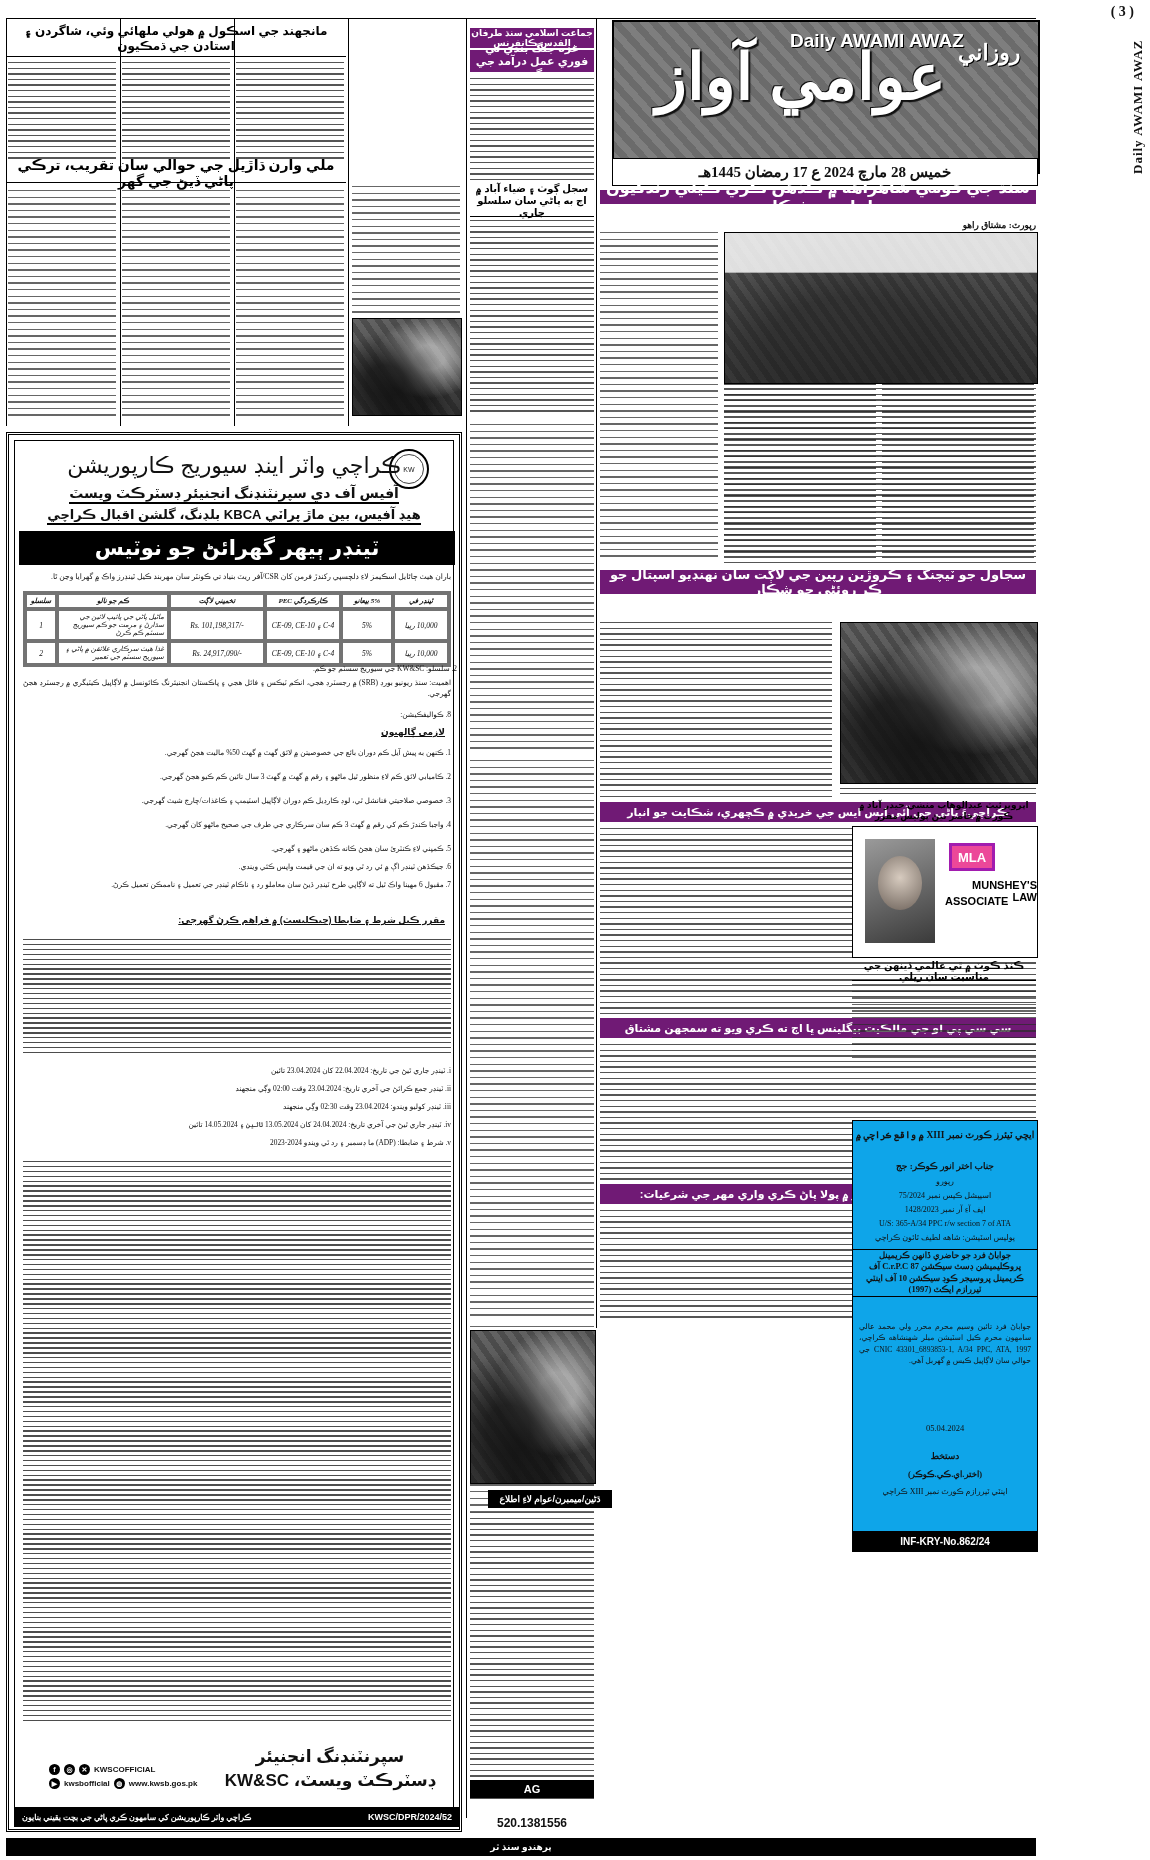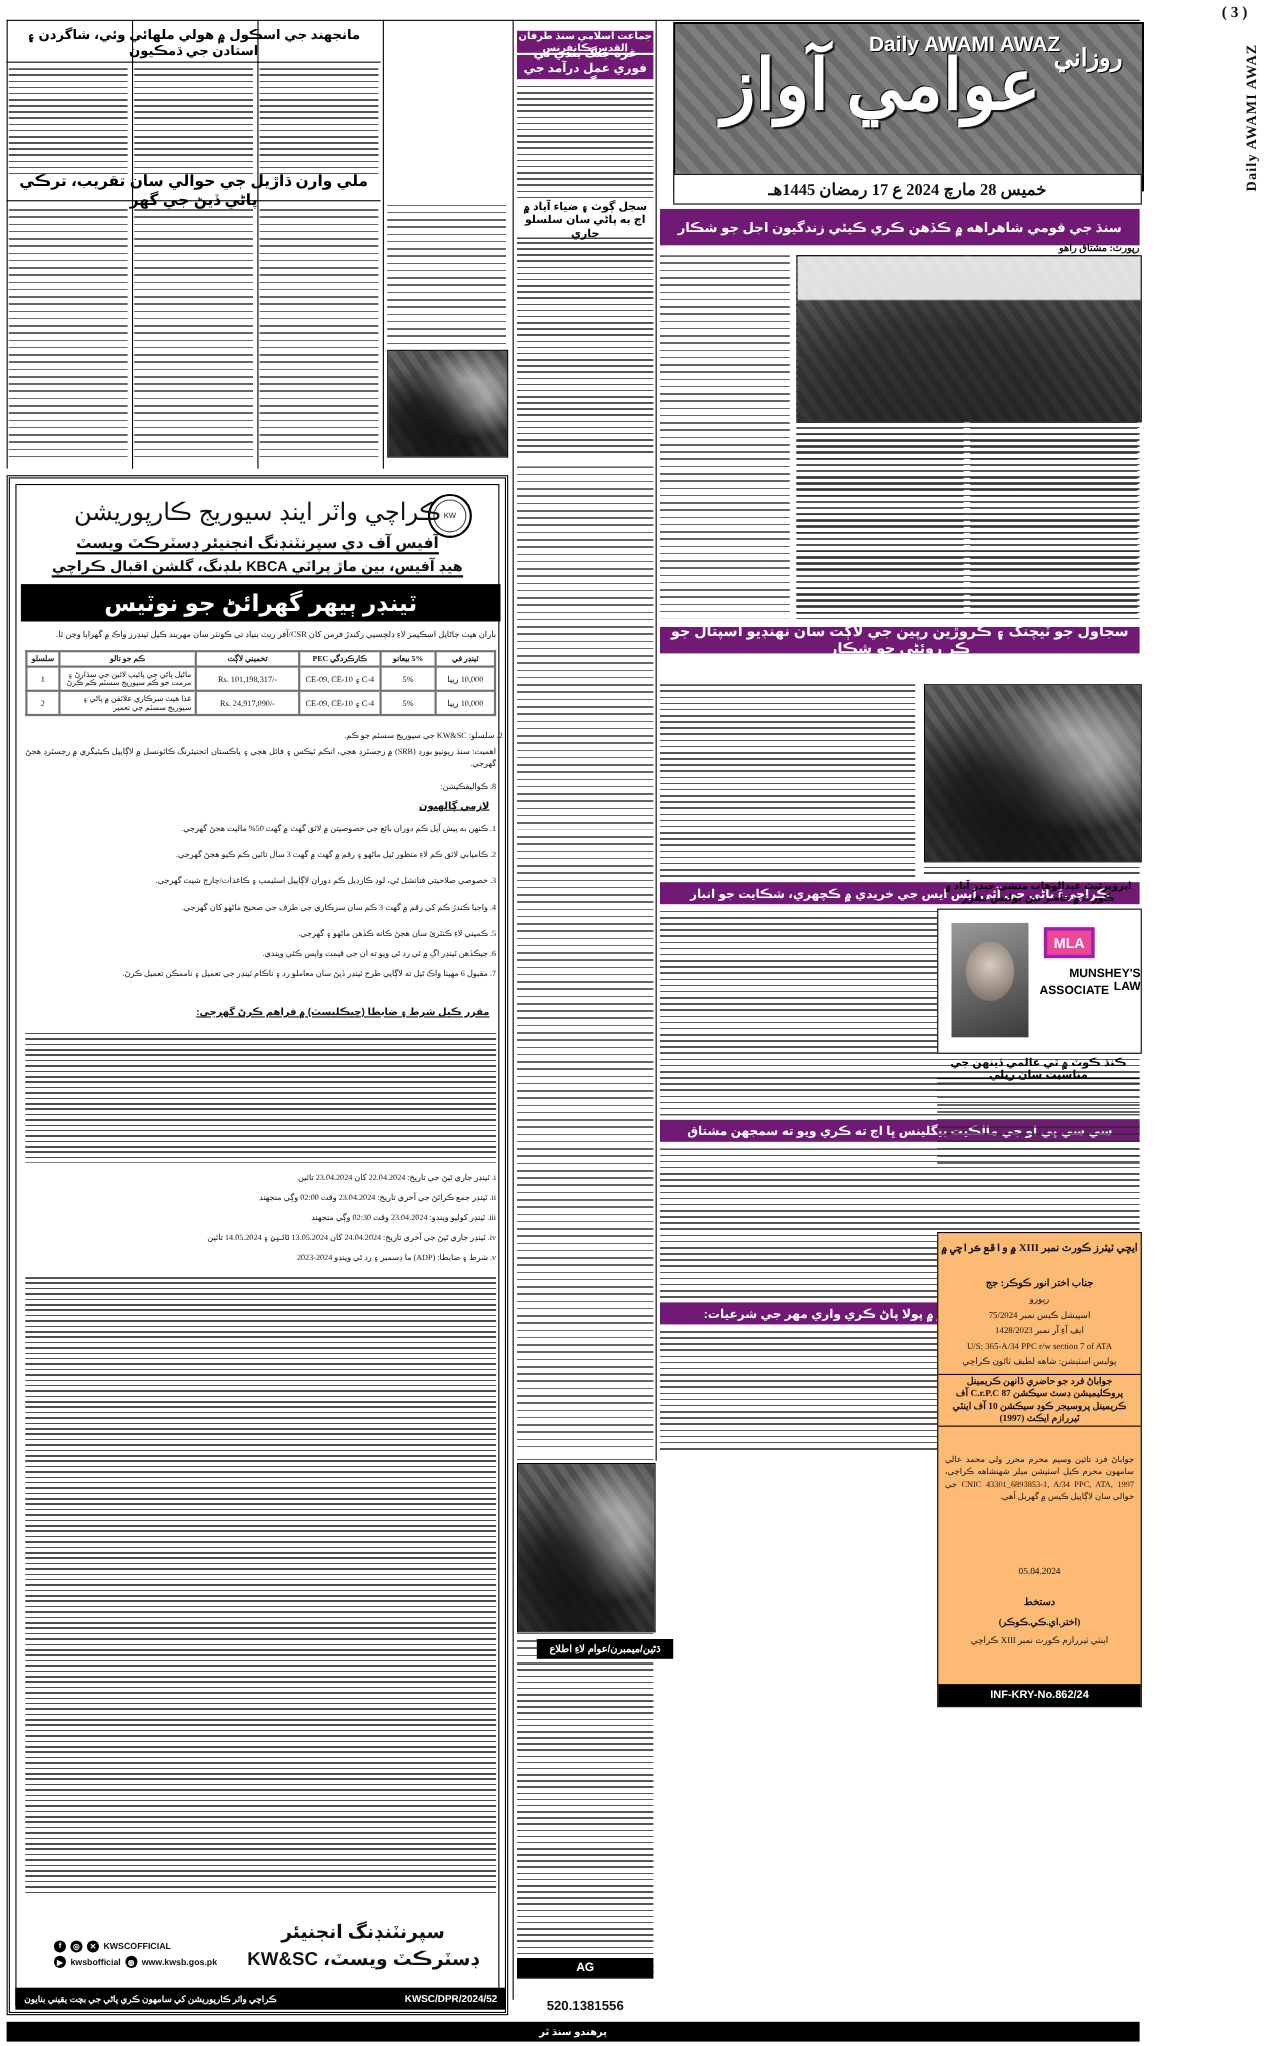--- a/index.html
+++ b/index.html
@@ -120,21 +120,21 @@
     background:#fff;display:flex;align-items:center;justify-content:center;
     font-size:7px;font-family:"Liberation Sans",sans-serif;color:#222;
   }
   #t-logo::after{content:"";position:absolute;inset:3px;border:1px solid #444;border-radius:50%;}
 
   table.t-table{
     position:absolute;border-collapse:collapse;direction:rtl;
     font-family:"Liberation Serif","DejaVu Serif",serif;font-size:7.5px;
   }
   table.t-table td,table.t-table th{
-    border:2px solid #737373;padding:2px 3px;text-align:center;vertical-align:middle;
+    border:4px solid #737373;padding:2px 3px;text-align:center;vertical-align:middle;font-style:italic;
   }
   table.t-table th{font-weight:bold;font-size:7px;}
   .num{font-family:"Liberation Serif","DejaVu Serif",serif;direction:ltr;}
 
   .t-para{
     position:absolute;direction:rtl;text-align:justify;
     font-family:"Liberation Serif","DejaVu Serif",serif;font-size:7.5px;line-height:1.55;
   }
   .t-head-s{
     position:absolute;direction:rtl;font-weight:bold;
@@ -178,21 +178,21 @@
     position:absolute;background:#ec4899;color:#fff;font-weight:bold;
     font-family:"Liberation Sans","DejaVu Sans",sans-serif;
     display:flex;align-items:center;justify-content:center;border:3px solid #a21caf;
   }
   .mla-text{
     position:absolute;font-family:"Liberation Sans","DejaVu Sans",sans-serif;
     font-weight:bold;color:#000;
   }
 
   
-  #court-ad{position:absolute;border:1px solid #000;background:#fdba74;}
+  #court-ad{position:absolute;border:1px solid #000;background:#0ea5e9;}
   .c-line{position:absolute;direction:rtl;text-align:center;width:100%;
     font-family:"Liberation Serif","DejaVu Serif",serif;}
   .c-bold{font-weight:bold;}
   #court-ref{
     position:absolute;background:#000;color:#fff;
     font-family:"Liberation Sans","DejaVu Sans",sans-serif;font-weight:bold;
     display:flex;align-items:center;justify-content:center;
   }
 
   .mini-head{
@@ -223,21 +223,21 @@
   <div id="page-number" style="right:16px;top:4px;font-size:14px;">( 3 )</div>
   <div id="spine-label" style="right:4px;top:40px;height:180px;font-size:13px;">Daily AWAMI AWAZ</div>
 
   <div id="masthead-box" style="left:612px;top:20px;width:424px;height:150px;"></div>
   <div id="masthead-en" style="left:790px;top:30px;font-size:19px;">Daily AWAMI AWAZ</div>
   <div id="masthead-ur" style="left:636px;top:46px;width:330px;text-align:center;font-size:64px;line-height:1;">عوامي آواز</div>
   <div id="masthead-roznai" style="left:958px;top:40px;font-size:22px;">روزاني</div>
 
   <div id="dateline" style="left:612px;top:158px;width:424px;height:26px;font-size:15px;">خميس 28 مارچ 2024 ع 17 رمضان 1445هـ</div>
 
-  <div class="hd black" style="left:600px;top:190px;width:436px;height:33px;font-size:12px;">سنڌ جي قومي شاهراهه ۾ ڪڏهن ڪري ڪيئي زندگيون اجل جو شڪار</div>
+  <div class="hd black" style="left:600px;top:190px;width:436px;height:14px;font-size:16px;">سنڌ جي قومي شاهراهه ۾ ڪڏهن ڪري ڪيئي زندگيون اجل جو شڪار</div>
   <div class="byline" style="left:600px;top:220px;width:436px;text-align:right;font-size:9px;">رپورٽ: مشتاق راهو</div>
 
   <div class="fill" style="position:absolute;left:882px;top:232px;width:152px;height:330px;"></div>
   <div class="fill" style="position:absolute;left:724px;top:232px;width:152px;height:330px;"></div>
   <div class="photo road" style="position:absolute;left:724px;top:232px;width:312px;height:150px;"></div>
   <div class="fill" style="position:absolute;left:724px;top:388px;width:312px;height:176px;"></div>
 
   <div class="fill sparse" style="position:absolute;left:600px;top:232px;width:118px;height:330px;"></div>
 
   <div class="hd black" style="left:600px;top:570px;width:436px;height:24px;font-size:13px;">سجاول جو ٽيچنگ ۽ ڪروڙين رپين جي لاڳت سان نهنڊيو اسپتال جو ڪر روئڻي جو شڪار</div>

